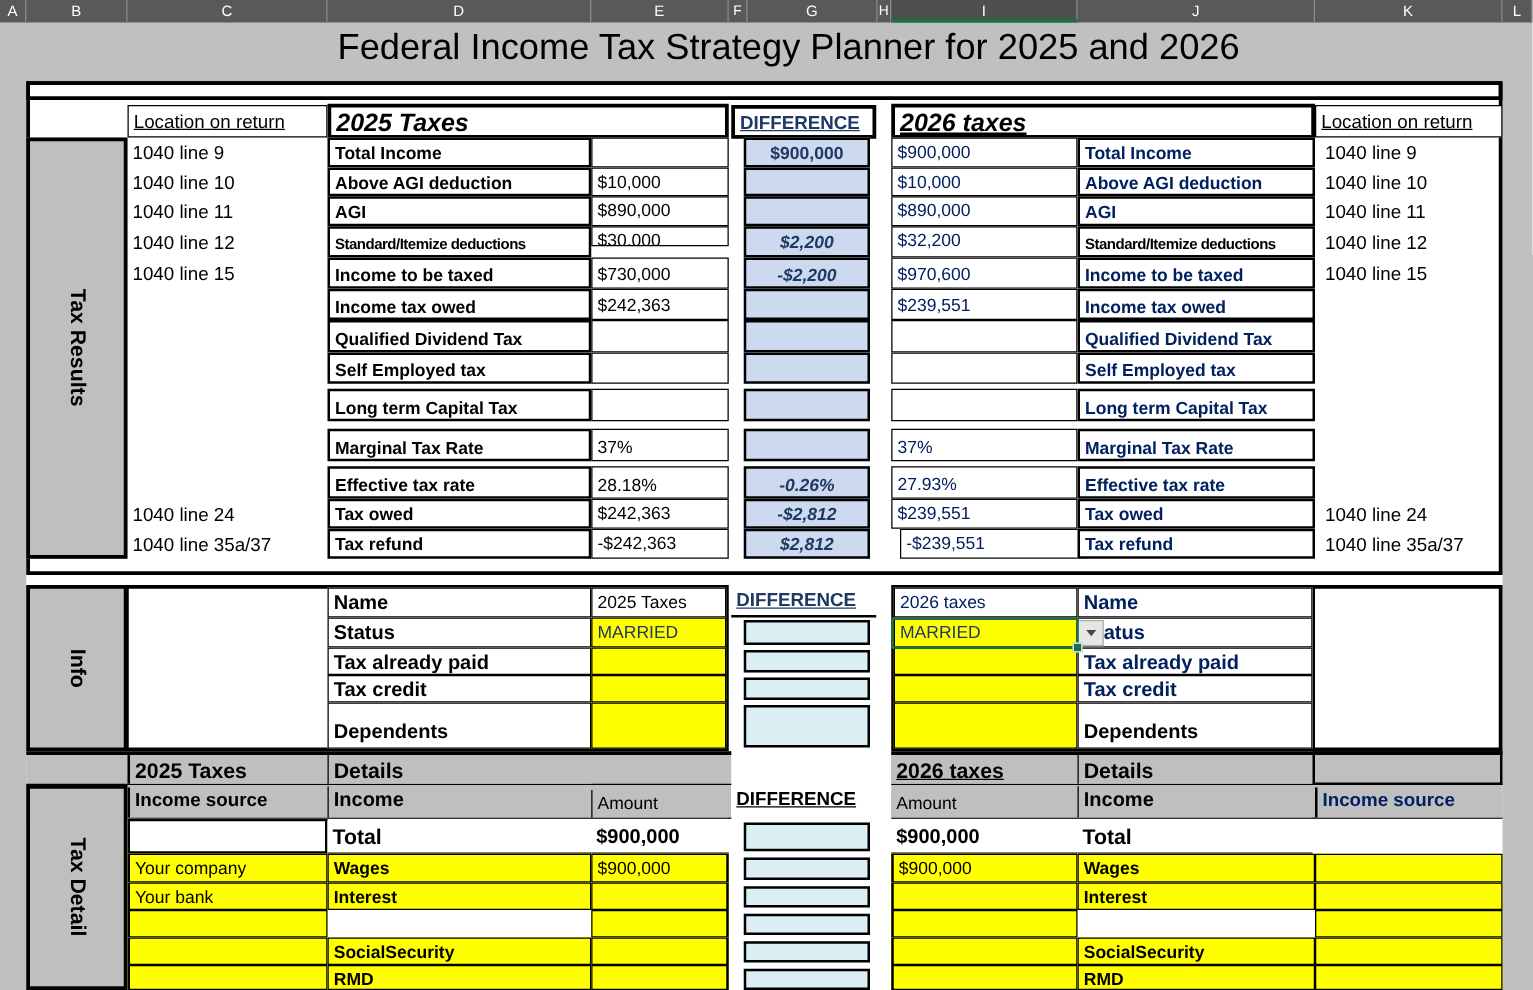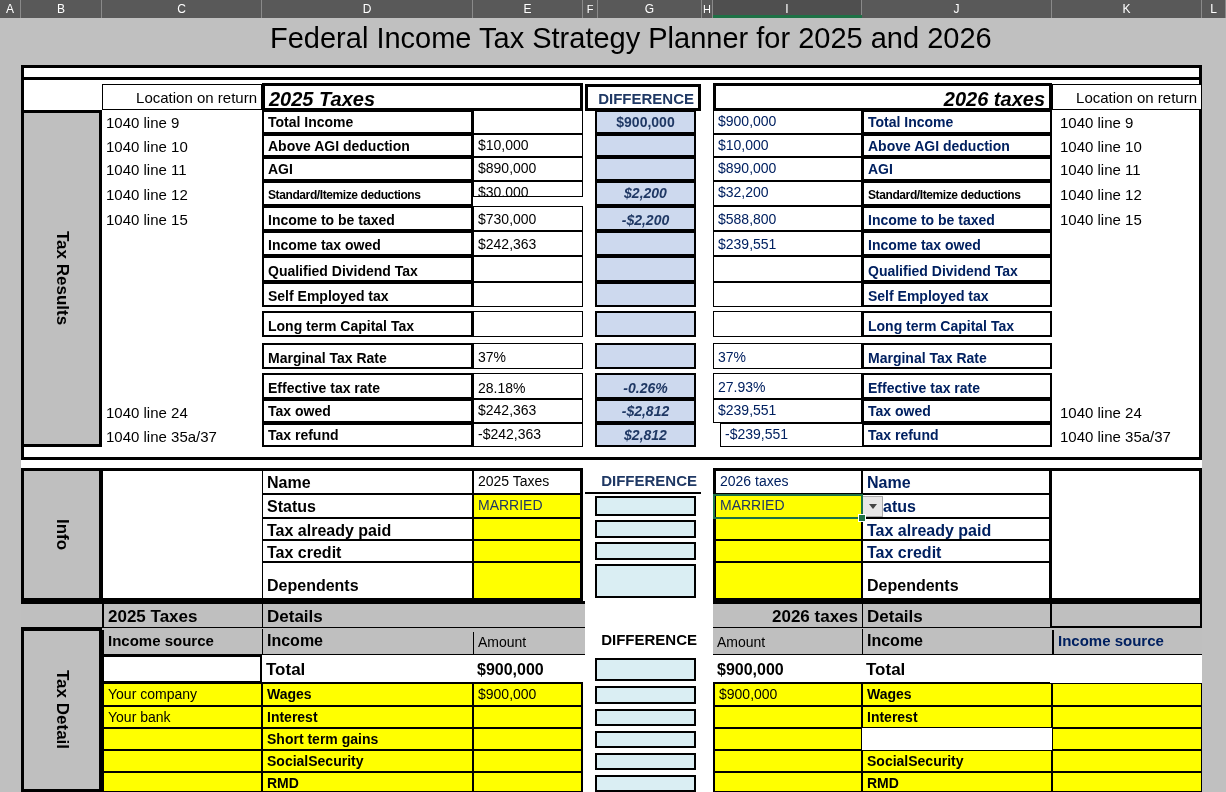--- a/index.html
+++ b/index.html
@@ -13,21 +13,21 @@
         padding:2px 4px;white-space:nowrap;overflow:hidden;line-height:1.25;}
   .nobg{background:transparent;}
   .b1{border:1.5px solid #000;}
   .b2{border:2px solid #000;}
   .b3{border:3px solid #000;}
   .bold{font-weight:bold;}
   .ital{font-style:italic;}
   .navy{color:#002060;}
   .dnavy{color:#1F3864;}
   .blk{color:#000;}
-  .center{text-align:right;}
+  .center{text-align:left;text-decoration:underline;}
   .cond{font-size:12px;letter-spacing:-0.4px;}
   .yellow{background:#FFFF00;}
   .graybg{background:#BFBFBF;}
   .diffcell{position:absolute;box-sizing:border-box;background:#CDD9EE;border:2px solid #000;
             color:#1F3864;font-weight:bold;font-style:italic;text-align:center;
             font-size:14px;padding:2px 4px;white-space:nowrap;overflow:hidden;}
   .noit{font-style:normal;}
   .cyancell{position:absolute;box-sizing:border-box;background:#DAEEF3;border:2px solid #000;}
   .vlabel{position:absolute;box-sizing:border-box;background:#BFBFBF;border:3px solid #000;
           display:flex;align-items:center;justify-content:center;
@@ -105,21 +105,21 @@
   <div class="cell b1" style="left:473px;top:181px;width:110px;height:16px;">$30,000</div>
   <div class="diffcell" style="left:595px;top:181px;width:101px;height:25px;">$2,200</div>
   <div class="cell b1 navy" style="left:713px;top:181px;width:149px;height:25px;">$32,200</div>
   <div class="cell b2 bold cond blk" style="left:862px;top:181px;width:190px;height:25px;padding-top:5px;">Standard/Itemize deductions</div>
   <div class="cell nobg" style="left:1056px;top:184px;width:146px;height:25px;font-size:15px;">1040 line 12</div>
 
   <div class="cell nobg" style="left:102px;top:209px;width:160px;height:25px;font-size:15px;">1040 line 15</div>
   <div class="cell b2 bold" style="left:262px;top:206px;width:211px;height:25px;padding-top:4px;">Income to be taxed</div>
   <div class="cell b1" style="left:473px;top:206px;width:110px;height:25px;padding-top:4px;">$730,000</div>
   <div class="diffcell" style="left:595px;top:206px;width:101px;height:25px;padding-top:4px;">-$2,200</div>
-  <div class="cell b1 navy" style="left:713px;top:206px;width:149px;height:25px;padding-top:4px;">$588,800</div>
+  <div class="cell b1 navy" style="left:713px;top:206px;width:149px;height:25px;padding-top:4px;">$970,600</div>
   <div class="cell b2 bold navy" style="left:862px;top:206px;width:190px;height:25px;padding-top:4px;">Income to be taxed</div>
   <div class="cell nobg" style="left:1056px;top:209px;width:146px;height:25px;font-size:15px;">1040 line 15</div>
 
   <div class="cell b2 bold" style="left:262px;top:231px;width:211px;height:25px;padding-top:4px;">Income tax owed</div>
   <div class="cell b1" style="left:473px;top:231px;width:110px;height:25px;padding-top:4px;">$242,363</div>
   <div class="diffcell" style="left:595px;top:231px;width:101px;height:25px;"></div>
   <div class="cell b1 navy" style="left:713px;top:231px;width:149px;height:25px;padding-top:4px;">$239,551</div>
   <div class="cell b2 bold navy" style="left:862px;top:231px;width:190px;height:25px;padding-top:4px;">Income tax owed</div>
 
   <div class="cell b2 bold" style="left:262px;top:256px;width:211px;height:26px;padding-top:5px;">Qualified Dividend Tax</div>
@@ -244,21 +244,20 @@
 
   <div class="cell yellow" style="left:102px;top:706px;width:160px;height:22px;border:1px solid #000;border-left:2px solid #000;">Your bank</div>
   <div class="cell yellow bold" style="left:262px;top:706px;width:211px;height:22px;border:1px solid #000;">Interest</div>
   <div class="cell yellow" style="left:473px;top:706px;width:110px;height:22px;border:1px solid #000;border-right:2px solid #000;"></div>
   <div class="cyancell" style="left:595px;top:709px;width:101px;height:17px;"></div>
   <div class="cell yellow" style="left:713px;top:706px;width:149px;height:22px;border:1px solid #000;border-left:2px solid #000;"></div>
   <div class="cell yellow bold" style="left:862px;top:706px;width:190px;height:22px;border:1px solid #000;">Interest</div>
   <div class="cell yellow" style="left:1052px;top:706px;width:150px;height:22px;border:1px solid #000;"></div>
 
   <div class="cell yellow" style="left:102px;top:728px;width:160px;height:22px;border:1px solid #000;border-left:2px solid #000;"></div>
-  <div class="cell yellow bold" style="left:262px;top:728px;width:211px;height:22px;border:1px solid #000;">Short term gains</div>
   <div class="cell yellow" style="left:473px;top:728px;width:110px;height:22px;border:1px solid #000;border-right:2px solid #000;"></div>
   <div class="cyancell" style="left:595px;top:731px;width:101px;height:17px;"></div>
   <div class="cell yellow" style="left:713px;top:728px;width:149px;height:22px;border:1px solid #000;border-left:2px solid #000;"></div>
   <div class="cell yellow" style="left:1052px;top:728px;width:150px;height:22px;border:1px solid #000;"></div>
 
   <div class="cell yellow" style="left:102px;top:750px;width:160px;height:22px;border:1px solid #000;border-left:2px solid #000;"></div>
   <div class="cell yellow bold" style="left:262px;top:750px;width:211px;height:22px;border:1px solid #000;">SocialSecurity</div>
   <div class="cell yellow" style="left:473px;top:750px;width:110px;height:22px;border:1px solid #000;border-right:2px solid #000;"></div>
   <div class="cyancell" style="left:595px;top:753px;width:101px;height:17px;"></div>
   <div class="cell yellow" style="left:713px;top:750px;width:149px;height:22px;border:1px solid #000;border-left:2px solid #000;"></div>

